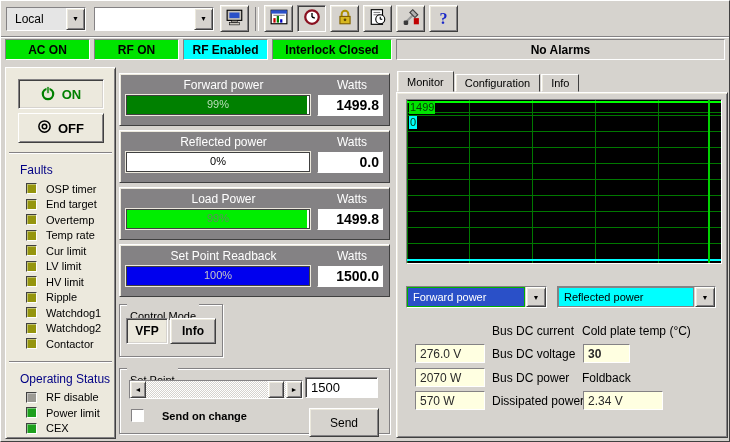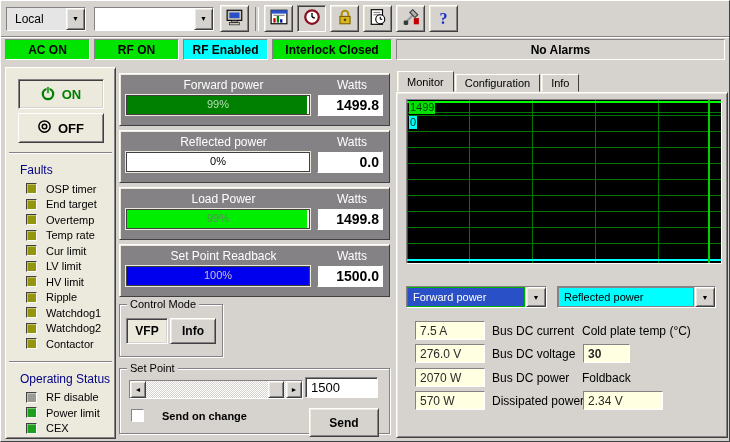--- a/index.html
+++ b/index.html
@@ -44,36 +44,36 @@
   .meter-title{flex:1;text-align:center;}
   .meter-unit{width:62px;text-align:center;}
   .meter-body{display:flex;align-items:center;gap:7px;padding:0 6px;}
   .pbar{position:relative;flex:1;height:18px;background:#fff;border:1px solid #404040;box-shadow:0 0 0 1px #ece9dd;}
   .pbar-fill{position:absolute;left:0;top:0;bottom:0;}
   .pbar-label{position:absolute;width:100%;text-align:center;top:2px;font-size:11px;}
   .meter-value{width:58px;height:18px;line-height:18px;background:#fff;font-weight:bold;font-size:14px;
     text-align:right;padding:1px 3px;}
   
   .fieldset{position:absolute;box-sizing:border-box;}
-  .legend{position:absolute;top:-7px;left:7px;background:#d6d3ce;padding:0 3px;font-size:11px;}
+  .legend{position:absolute;top:-7px;left:7px;background:#d6d3ce;padding:12px 3px;font-size:11px;}
   .mode-row{position:absolute;left:0;right:0;top:13px;display:flex;gap:2px;justify-content:center;}
   .mode-btn{height:26px;background:#d6d3ce;font-weight:bold;font-size:12px;display:flex;align-items:center;justify-content:center;box-sizing:border-box;}
   .mode-btn.active{background:#ece9dd;}
   
   .hscroll{position:absolute;left:9px;top:11px;width:172px;height:17px;
     background:#ece9dd;background-image:repeating-conic-gradient(#ffffff 0% 25%, #d6d3ce 0% 50%);background-size:2px 2px;}
   .scroll-btn{position:absolute;top:0;width:16px;height:17px;background:#d6d3ce;display:flex;align-items:center;justify-content:center;font-size:7px;box-sizing:border-box;}
   .scroll-thumb{position:absolute;top:0;left:138px;width:16px;height:17px;background:#d6d3ce;box-sizing:border-box;}
   .sp-input{position:absolute;left:185px;top:8px;width:73px;height:21px;box-sizing:border-box;background:#fff;
     border:1px solid;border-color:#848284 #fff #fff #848284;box-shadow:inset 1px 1px 0 #404040;
     font-family:"Liberation Sans",sans-serif;font-size:13px;padding:0 0 0 5px;outline:none;}
   .chk-row{position:absolute;left:11px;top:40px;display:flex;align-items:center;gap:18px;font-weight:bold;}
   .checkbox{width:13px;height:13px;background:#fff;box-sizing:border-box;}
   .send-btn{position:absolute;left:189px;top:39px;width:70px;height:29px;background:#d6d3ce;
-    font-size:12px;display:flex;align-items:center;justify-content:center;font-weight:bold;}
+    font-size:12px;display:flex;align-items:center;justify-content:center;}
   
   .tabs{position:absolute;left:396px;top:70px;display:flex;align-items:flex-end;height:21px;}
   .tab{padding:0 9px;display:flex;align-items:center;box-sizing:border-box;background:#d6d3ce;
     border:1px solid;border-color:#fff #404040 #d6d3ce #fff;box-shadow:inset 1px 0 0 #ece9dd;height:18px;margin-right:1px;}
   .tab.active{height:21px;font-size:11px;z-index:2;border-bottom-color:#d6d3ce;}
   .tab-content{position:absolute;left:395px;top:91px;width:332px;height:346px;background:#d6d3ce;box-sizing:border-box;}
   
   .chart{position:absolute;left:9px;top:6px;width:316px;height:165px;background:#000;box-sizing:border-box;
     background-image:
       repeating-linear-gradient(to right, #007800 0 1px, transparent 1px 63px),
@@ -350,21 +350,20 @@
 
     <div class="dd sunken-thin" style="left:9px;width:141px">
       <span class="dd-sel" style="background: rgb(42, 80, 200); color: rgb(255, 255, 255); border-color: rgb(0, 176, 0);">Forward power</span>
       <span class="dd-arrow raised">▼</span>
     </div>
     <div class="dd sunken-thin" style="left:160px;width:159px">
       <span class="dd-sel" style="background: rgb(0, 255, 255); color: rgb(0, 0, 0); border-color: rgb(132, 130, 132);">Reflected power</span>
       <span class="dd-arrow raised">▼</span>
     </div>
 
-    <div class="rbox sunken-thin" style="left:18px;top:228px">7.5 A</div>
     <span class="rlabel" style="left:95px;top:231px">Bus DC current</span>
     <div class="rbox sunken-thin" style="left:18px;top:251px">276.0 V</div>
     <span class="rlabel" style="left:95px;top:254px">Bus DC voltage</span>
     <div class="rbox sunken-thin" style="left:18px;top:275px">2070 W</div>
     <span class="rlabel" style="left:95px;top:278px">Bus DC power</span>
     <div class="rbox sunken-thin" style="left:18px;top:298px">570 W</div>
     <span class="rlabel" style="left:95px;top:301px">Dissipated power</span>
 
     <span class="rlabel" style="left:185px;top:231px">Cold plate temp (°C)</span>
     <div class="rbox sunken-thin" style="left:186px;top:251px;width:47px;font-weight:bold">30</div>

